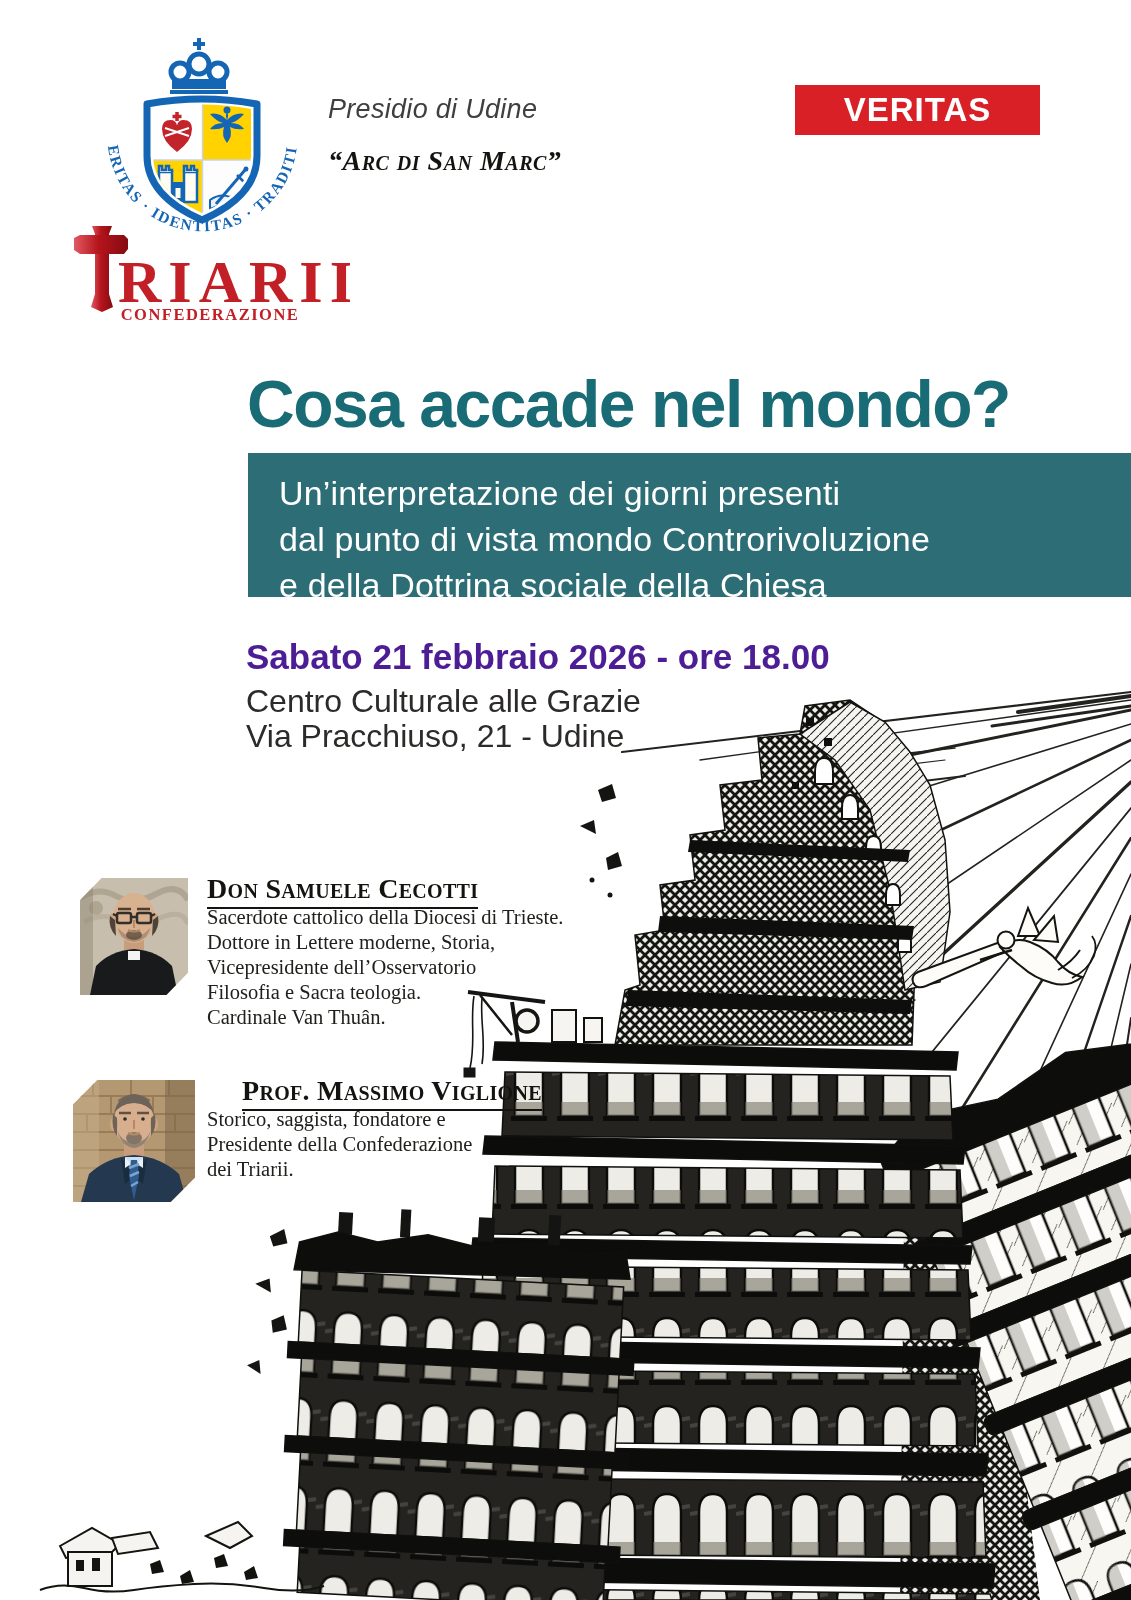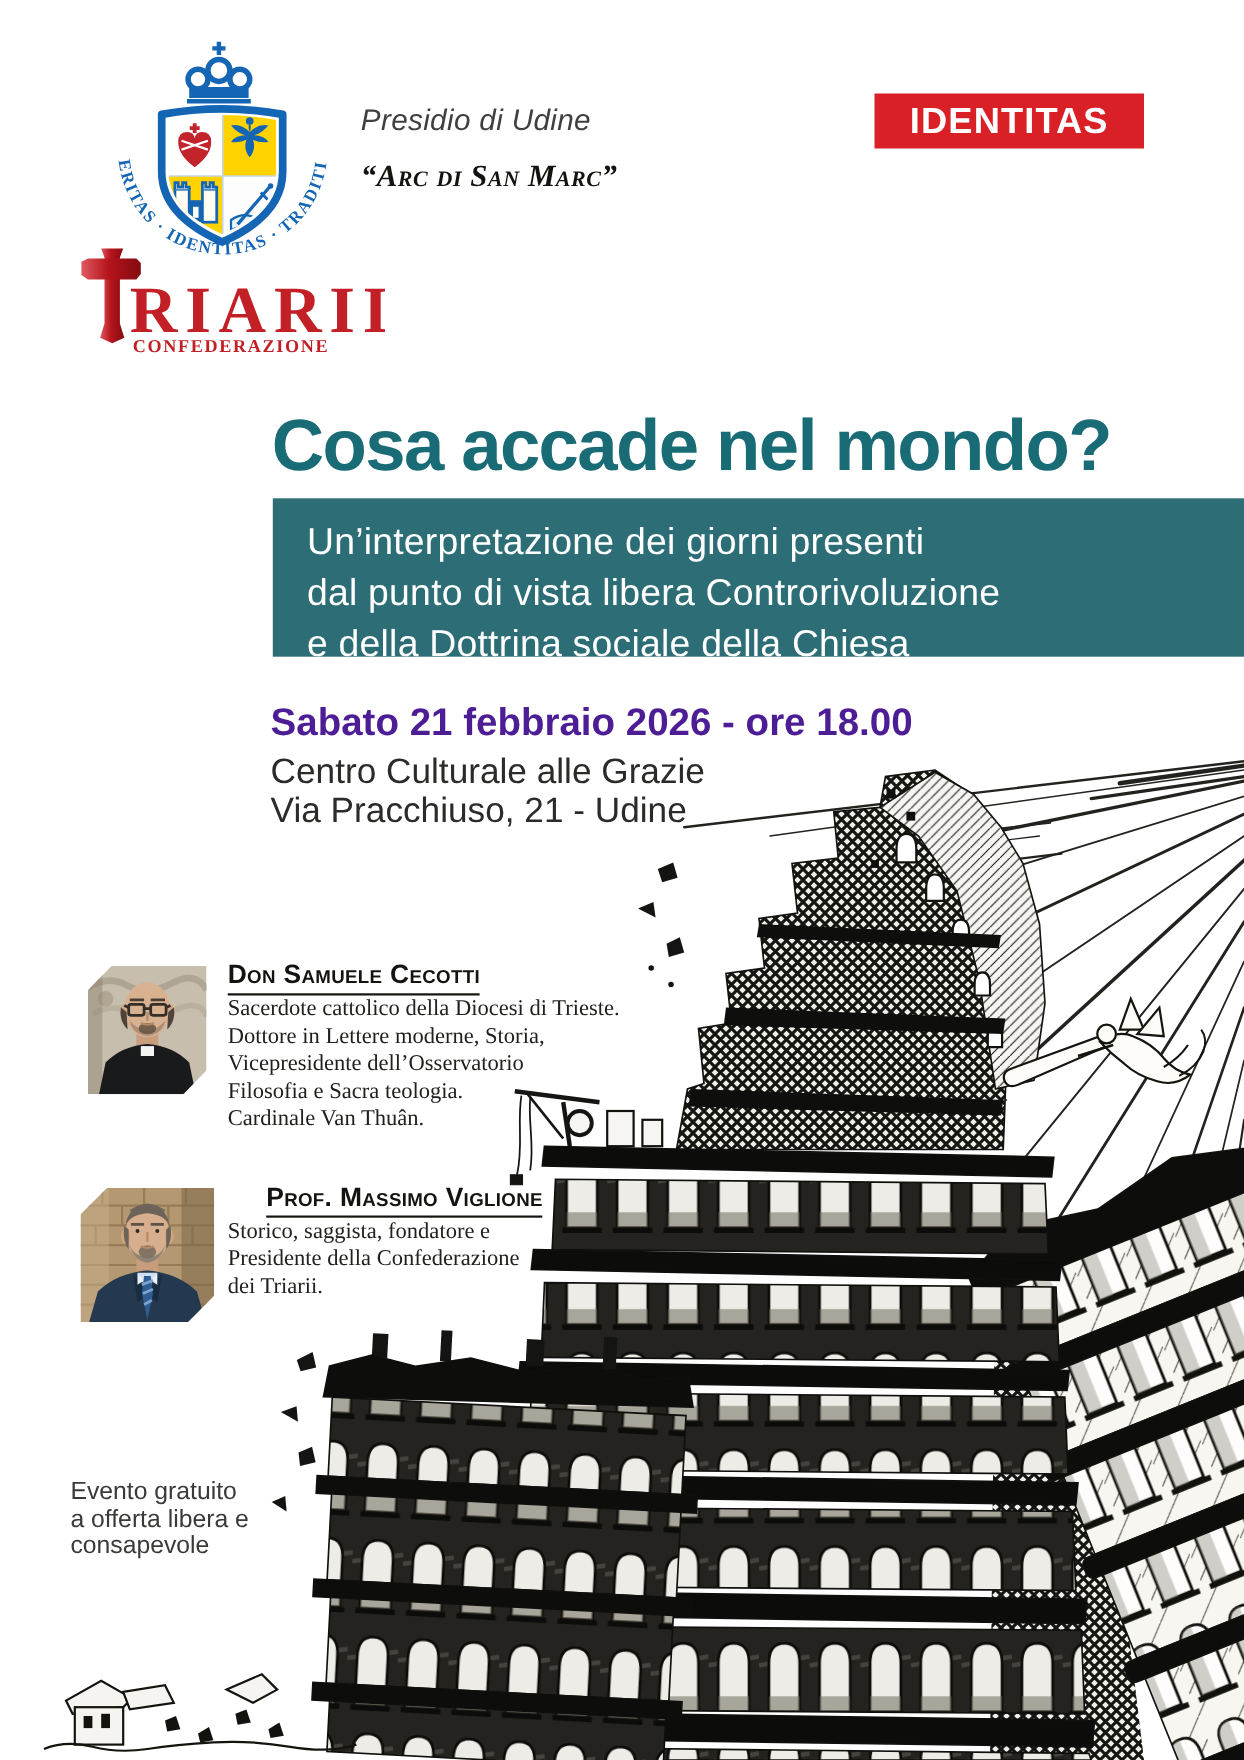--- a/index.html
+++ b/index.html
@@ -25,22 +25,22 @@
   .subtitle-line{font-size:34px;line-height:46px;font-weight:400;color:#fff;letter-spacing:.2px;}
   .event{position:absolute;left:246px;top:637px;}
   .event-date{font-size:35px;font-weight:700;color:#4c1d95;margin-bottom:7px;}
   .event-venue,.event-address{font-size:32px;line-height:35px;color:#2c2b29;}
   .photo{position:absolute;overflow:hidden;}
   .photo svg{display:block;width:100%;height:100%;}
   .p1{left:80px;top:878px;width:108px;height:117px;
       clip-path:polygon(20% 0,100% 0,100% 81%,80% 100%,0 100%,0 19%);}
   .p2{left:73px;top:1080px;width:122px;height:122px;
       clip-path:polygon(20% 0,100% 0,100% 80%,80% 100%,0 100%,0 20%);}
-  .sname{position:absolute;left:207px;font-family:Liberation Sans, sans-serif;font-variant:small-caps;
-         font-weight:700;font-size:24px;color:var(--ink,#14130f);letter-spacing:.3px;
+  .sname{position:absolute;left:207px;font-family:Liberation Serif, serif;font-variant:small-caps;
+         font-weight:700;font-size:28px;color:var(--ink,#14130f);letter-spacing:.3px;
          border-bottom:2.5px solid var(--ink,#14130f);padding-bottom:2px;white-space:nowrap;}
   .name1{top:873px;}
   .name2{top:1075px;margin-left:35px;}
   .bio{position:absolute;left:207px;font-family:"Liberation Serif",serif;font-size:20.5px;
        line-height:25px;color:#21201d;}
   .bio1{top:905px;}
   .bio2{top:1107px;}
   .note{position:absolute;left:64px;top:1344px;font-size:22.5px;line-height:24.5px;color:#3b3a38;}
 </style>
 </head>
@@ -291,27 +291,27 @@
     </g>
     <text x="58" y="274" font-family="Liberation Serif, serif" font-weight="700" font-size="60" fill="#c22026" letter-spacing="7">RIARII</text>
     <text x="150" y="292" text-anchor="middle" font-family="Liberation Serif, serif" font-weight="700" font-size="16.5" fill="#c22026" letter-spacing="1.5">CONFEDERAZIONE</text>
   </svg>
 
   <div class="presidio">
     <div class="presidio-l1">Presidio di Udine</div>
     <div class="presidio-l2">“Arc di San Marc”</div>
   </div>
 
-  <div class="badge">IDENTITAS</div>
+  <div class="badge">VERITAS</div>
 
   <h1 class="title">Cosa accade nel mondo?</h1>
 
   <div class="subtitle-box">
     <div class="subtitle-line">Un’interpretazione dei giorni presenti</div>
-    <div class="subtitle-line">dal punto di vista libera Controrivoluzione</div>
+    <div class="subtitle-line">dal punto di vista mondo Controrivoluzione</div>
     <div class="subtitle-line">e della Dottrina sociale della Chiesa</div>
   </div>
 
   <div class="event">
     <div class="event-date">Sabato 21 febbraio 2026 - ore 18.00</div>
     <div class="event-venue">Centro Culturale alle Grazie</div>
     <div class="event-address">Via Pracchiuso, 21 - Udine</div>
   </div>
 
   <div class="photo p1">
@@ -382,19 +382,14 @@
       <path d="M61 40 v9 M55 53 q6 3 12 0" stroke="#b68a66" stroke-width="2" fill="none"></path>
     </svg>
   </div>
   <div class="sname name2">Prof. Massimo Viglione</div>
   <div class="bio bio2">
     <div>Storico, saggista, fondatore e</div>
     <div>Presidente della Confederazione</div>
     <div>dei Triarii.</div>
   </div>
 
-  <div class="note">
-    <div>Evento gratuito</div>
-    <div>a offerta libera e</div>
-    <div>consapevole</div>
-  </div>
 
 </div>
 
 </body></html>

